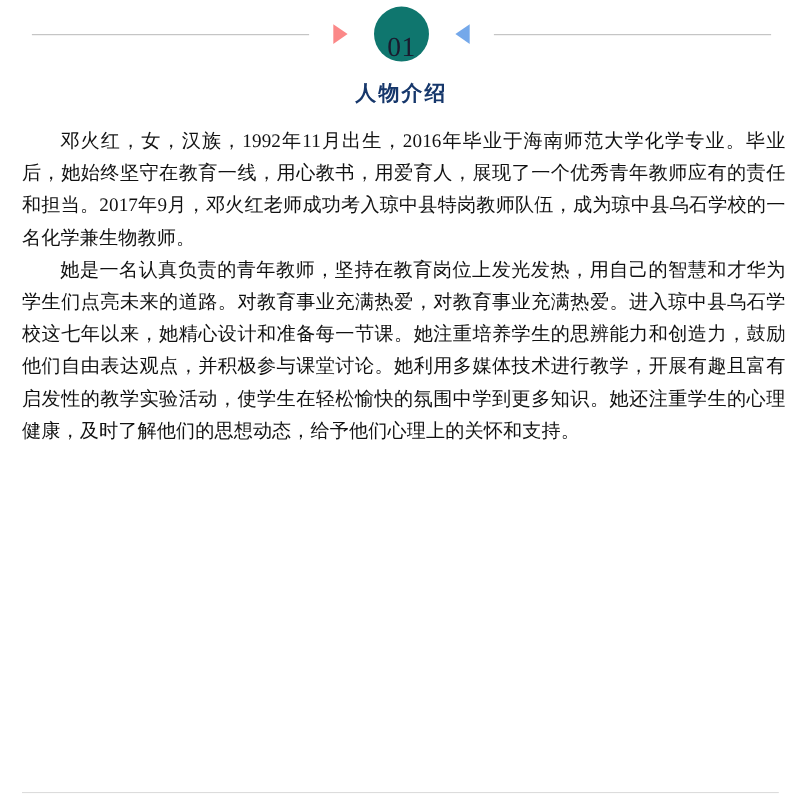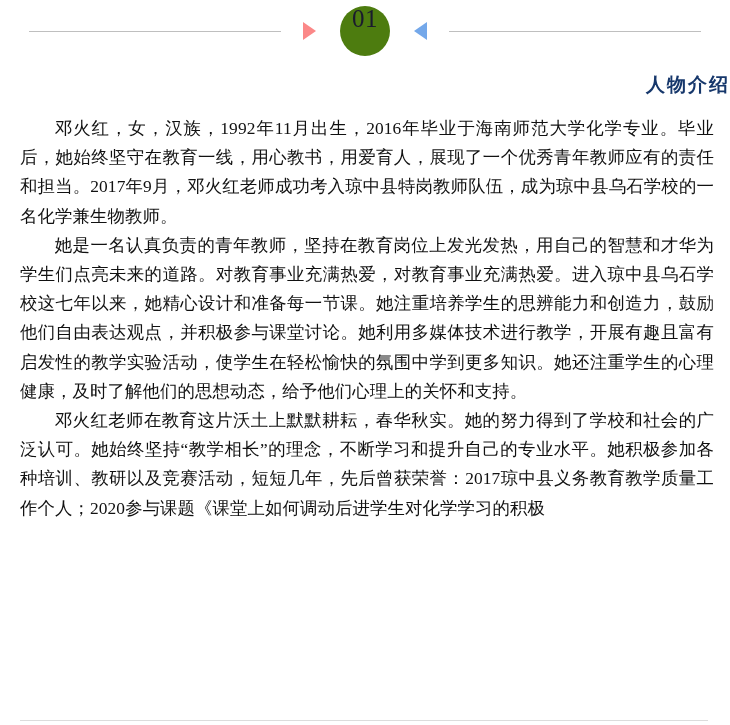--- a/index.html
+++ b/index.html
@@ -56,37 +56,37 @@
     border-top: 9px solid transparent;
     border-bottom: 9px solid transparent;
     border-right: 13px solid #74a8ea;
     margin-left: 24px;
   }
 
   .num-badge {
     width: 50px;
     height: 50px;
     border-radius: 50%;
-    background: #4d7c0f;
+    background: #0f766e;
     display: flex;
-    align-items: flex-start;
+    align-items: flex-end;
     justify-content: center;
     flex: 0 0 auto;
   }
   .num-badge span {
     font-family: "Liberation Serif", "DejaVu Serif", serif;
     font-size: 25px;
     color: #1a1a2e;
     letter-spacing: 0.5px;
     line-height: 1;
   }
 
   
   .section-title {
-    text-align: right;
+    text-align: center;
     font-family: Liberation Sans, sans-serif;
     font-size: 19px;
     font-weight: bold;
     color: #16376b;
     letter-spacing: 2px;
     margin: 10px 0 16px 0;
   }
 
   
   .body-copy {
@@ -132,18 +132,17 @@
 
     <div class="rule rule-right"></div>
 
   </div>
 
   <div class="section-title">人物介绍</div>
 
   <div class="body-copy">
     <p>邓火红，女，汉族，1992年11月出生，2016年毕业于海南师范大学化学专业。毕业后，她始终坚守在教育一线，用心教书，用爱育人，展现了一个优秀青年教师应有的责任和担当。2017年9月，邓火红老师成功考入琼中县特岗教师队伍，成为琼中县乌石学校的一名化学兼生物教师。</p>
     <p>她是一名认真负责的青年教师，坚持在教育岗位上发光发热，用自己的智慧和才华为学生们点亮未来的道路。对教育事业充满热爱，对教育事业充满热爱。进入琼中县乌石学校这七年以来，她精心设计和准备每一节课。她注重培养学生的思辨能力和创造力，鼓励他们自由表达观点，并积极参与课堂讨论。她利用多媒体技术进行教学，开展有趣且富有启发性的教学实验活动，使学生在轻松愉快的氛围中学到更多知识。她还注重学生的心理健康，及时了解他们的思想动态，给予他们心理上的关怀和支持。</p>
-    <p>邓火红老师在教育这片沃土上默默耕耘，春华秋实。她的努力得到了学校和社会的广泛认可。她始终坚持“教学相长”的理念，不断学习和提升自己的专业水平。她积极参加各种培训、教研以及竞赛活动，短短几年，先后曾获荣誉：2017琼中县义务教育教学质量工作个人；2020参与课题《课堂上如何调动后进学生对化学学习的积极</p>
   </div>
 
   <div class="footer-rule"></div>
 
 </div>
 
 </body></html>

